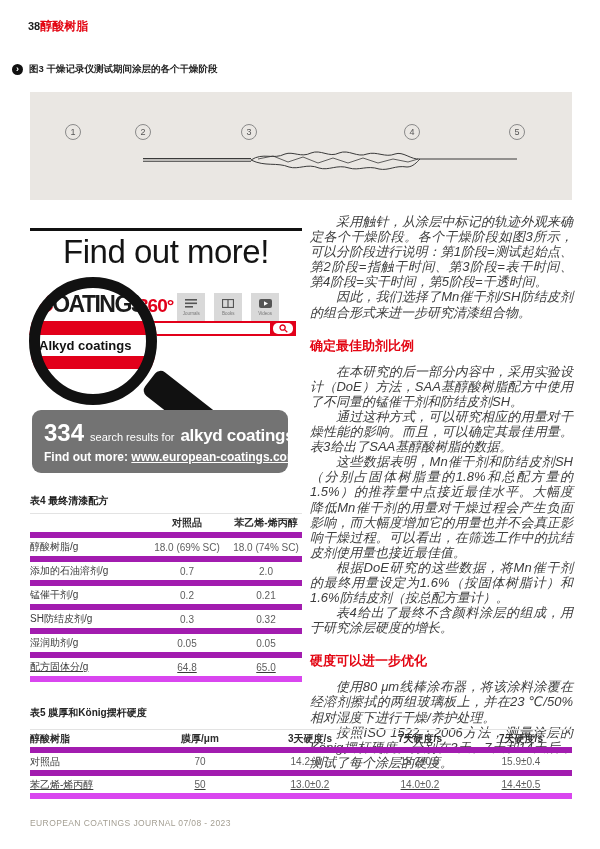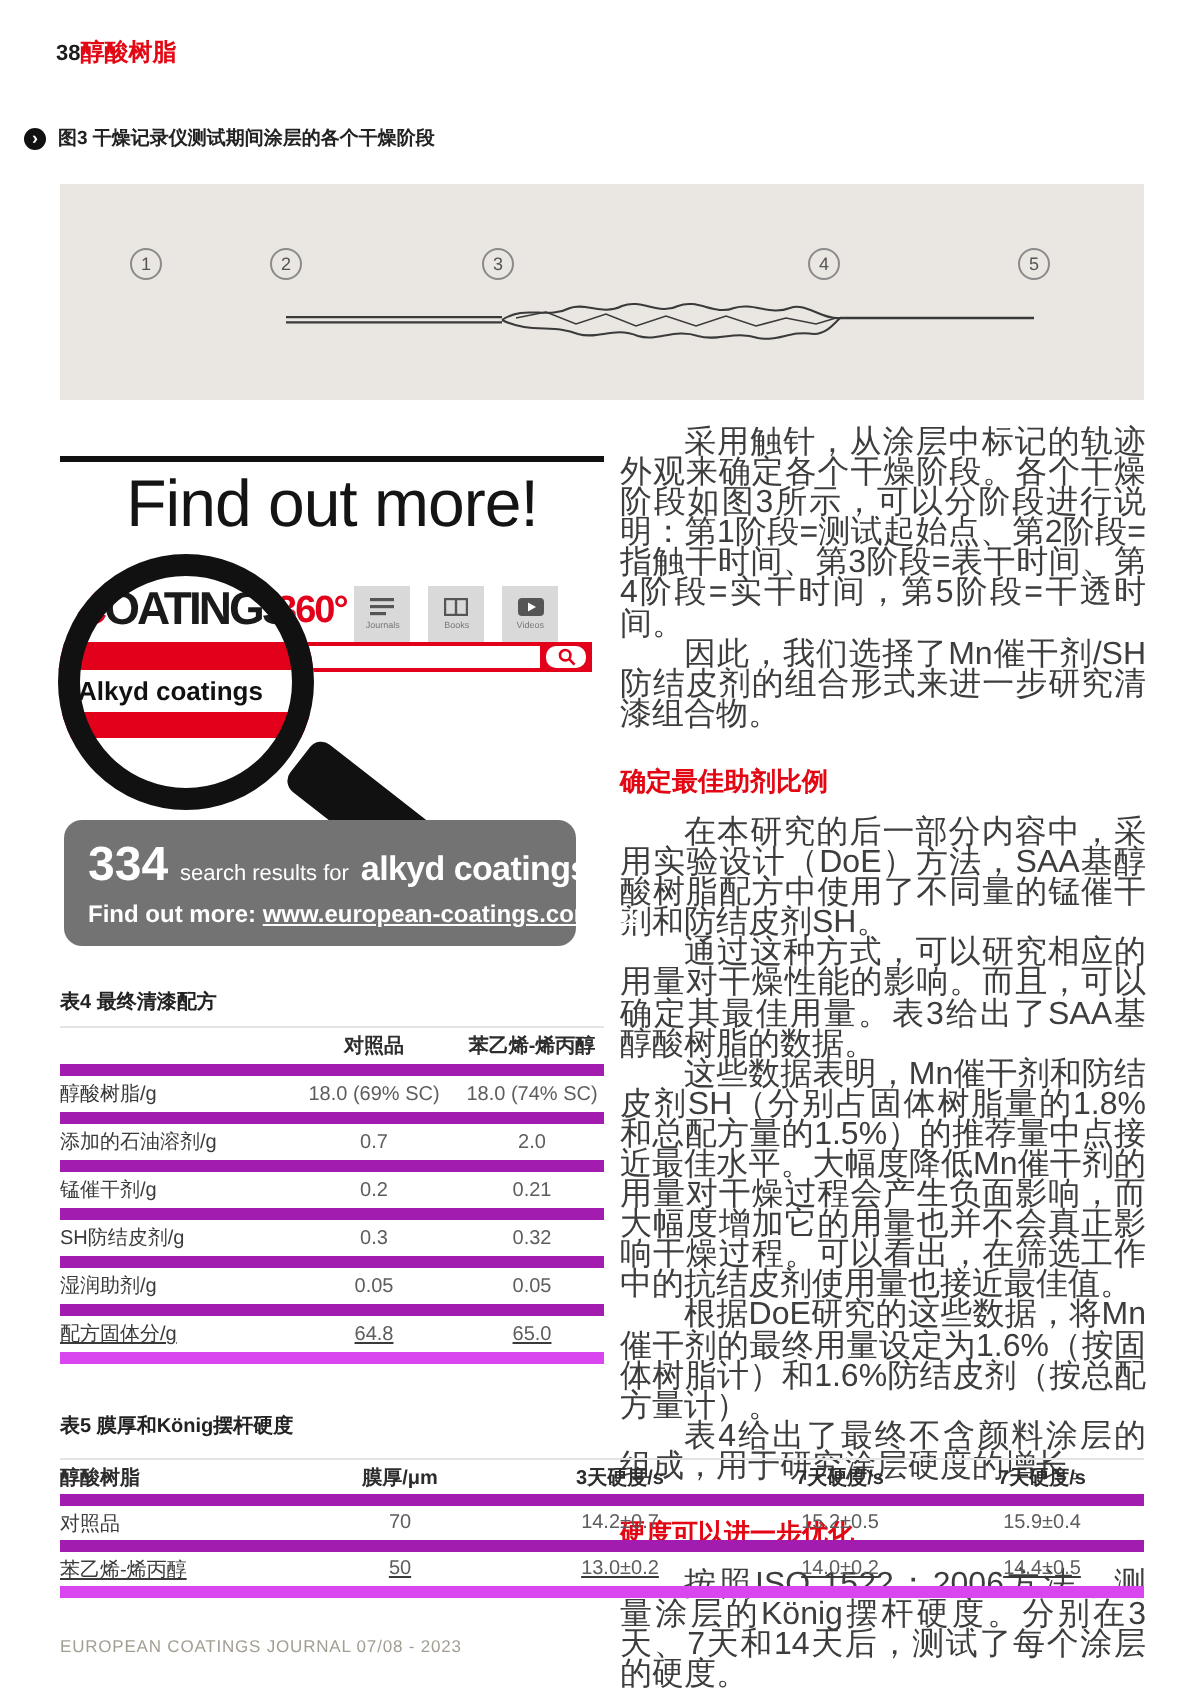--- a/index.html
+++ b/index.html
@@ -52,21 +52,21 @@
   .adbox { position:absolute; left:2px; top:179px; width:256px; height:63px; background:#737373;
     border-radius:9px; color:#fff; padding:9px 12px 0 12px; z-index:4; }
   .adbox-line1 { display:flex; align-items:baseline; gap:6px; white-space:nowrap; }
   .adbox-count { font-size:24px; font-weight:700; }
   .adbox-mid { font-size:11px; }
   .adbox-term { font-size:17px; font-weight:700; letter-spacing:-0.3px; }
   .adbox-line2 { margin-top:3px; font-size:12px; font-weight:700; white-space:nowrap; }
   .adbox-url { text-decoration:underline; color:#fff; }
   
   .rcol { position:absolute; left:310px; top:214px; width:263px; }
-  .rcol p { font-size:16px; line-height:15.1px; text-indent:2em; text-align:justify; color:#3d3d3d; }
+  .rcol p { font-size:13px; line-height:15.1px; text-indent:2em; text-align:justify; color:#3d3d3d;font-style:italic; }
   .rhead { font-size:13px; font-weight:700; color:#e30613; margin:17px 0 9px 0; }
   
   .tcap { position:absolute; font-size:10px; font-weight:700; color:#222; }
   .tbl { position:absolute; border-top:1px solid #e3e3e3; }
   .trow { display:grid; align-items:center; border-bottom:6px solid #a21caf; }
   .trow.head { font-weight:700; color:#2d2d2d; }
   .trow:last-child { border-bottom:6px solid #d946ef;text-decoration:underline; }
   .trow .c { font-size:10px; }
   .trow .val { text-align:center; color:#5d5d5d; }
   .t4 .trow { grid-template-columns:114px 86px 72px; height:24px; }
@@ -173,20 +173,21 @@
   <div class="rcol">
     <p>采用触针，从涂层中标记的轨迹外观来确定各个干燥阶段。各个干燥阶段如图3所示，可以分阶段进行说明：第1阶段=测试起始点、第2阶段=指触干时间、第3阶段=表干时间、第4阶段=实干时间，第5阶段=干透时间。</p>
     <p>因此，我们选择了Mn催干剂/SH防结皮剂的组合形式来进一步研究清漆组合物。</p>
     <div class="rhead">确定最佳助剂比例</div>
     <p>在本研究的后一部分内容中，采用实验设计（DoE）方法，SAA基醇酸树脂配方中使用了不同量的锰催干剂和防结皮剂SH。</p>
     <p>通过这种方式，可以研究相应的用量对干燥性能的影响。而且，可以确定其最佳用量。表3给出了SAA基醇酸树脂的数据。</p>
     <p>这些数据表明，Mn催干剂和防结皮剂SH（分别占固体树脂量的1.8%和总配方量的1.5%）的推荐量中点接近最佳水平。大幅度降低Mn催干剂的用量对干燥过程会产生负面影响，而大幅度增加它的用量也并不会真正影响干燥过程。可以看出，在筛选工作中的抗结皮剂使用量也接近最佳值。</p>
     <p>根据DoE研究的这些数据，将Mn催干剂的最终用量设定为1.6%（按固体树脂计）和1.6%防结皮剂（按总配方量计）。</p>
     <p>表4给出了最终不含颜料涂层的组成，用于研究涂层硬度的增长。</p>
     <div class="rhead">硬度可以进一步优化</div>
+    <p>使用80 μm线棒涂布器，将该涂料涂覆在经溶剂擦拭的两组玻璃板上，并在23 ℃/50%相对湿度下进行干燥/养护处理。</p>
     <p>按照ISO 1522：2006方法，测量涂层的König摆杆硬度。分别在3天、7天和14天后，测试了每个涂层的硬度。</p>
   </div>
 
   <div class="tcap" style="left:30px; top:494px;">表4 最终清漆配方</div>
   <div class="tbl t4" style="left:30px; top:513px; width:272px;">
     <div class="trow head">
       <span class="c"></span>
       <span class="c val" style="color:#2d2d2d">对照品</span>
       <span class="c val" style="color:#2d2d2d">苯乙烯-烯丙醇</span>
     </div>

